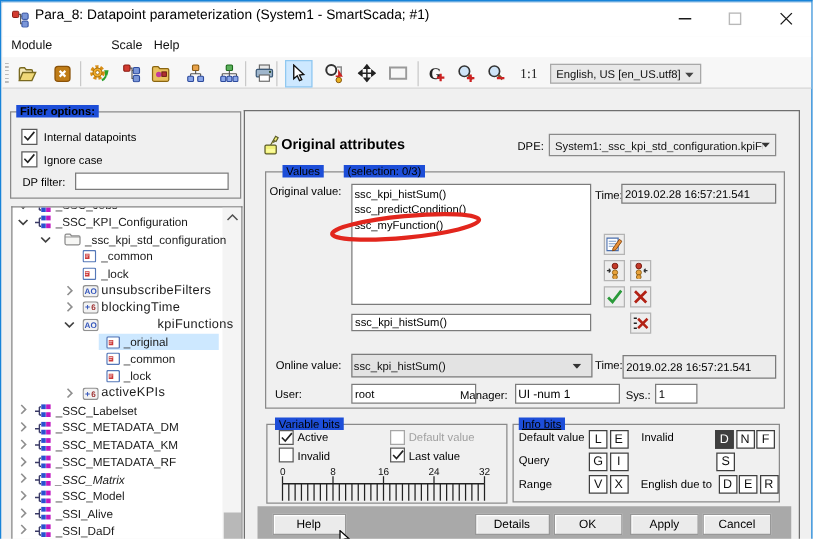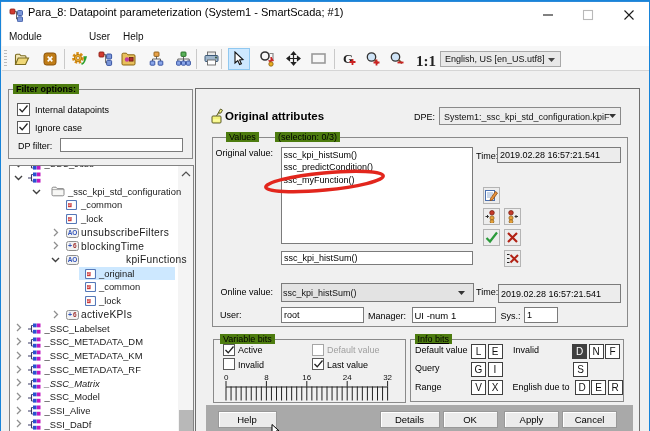--- a/index.html
+++ b/index.html
@@ -1,21 +1,21 @@
 <!DOCTYPE html>
 <html><head><meta charset="utf-8">
 <style>
   html,body{margin:0;padding:0;}
   body{width:650px;height:431px;overflow:hidden;font-family:"Liberation Sans",sans-serif;}
   .ab{position:absolute;}
   .lbl{position:absolute;font-size:9px;color:#000;white-space:nowrap;}
   .inp{position:absolute;background:#fff;border:1px solid #7b7b7b;font-size:9px;color:#000;
        padding:0 0 0 2px;box-sizing:border-box;display:flex;align-items:center;white-space:nowrap;overflow:hidden;}
   .gbox{position:absolute;border:1px solid #8a8a8a;box-sizing:border-box;}
-  .glab{position:absolute;font-size:9px;background:#4d7c0f;padding:0 3px;white-space:nowrap;}
+  .glab{position:absolute;font-size:9px;background:#1d4ed8;padding:0 3px;white-space:nowrap;}
   .bitbox{position:absolute;width:15px;height:15px;box-sizing:border-box;border:1.5px solid #3f3f3f;background:#fff;
           font-size:10px;color:#111;display:flex;align-items:center;justify-content:center;}
   .btn{position:absolute;background:#ebebeb;border:1px solid #989898;box-sizing:border-box;
        display:flex;align-items:center;justify-content:center;font-size:9.5px;color:#000;
        box-shadow:inset 1px 1px 0 #fff;}
   .tbtn{position:absolute;width:17px;height:17px;background:#ededed;border:1px solid #b4b4b4;box-sizing:border-box;}
   .tri{position:absolute;font-size:9.4px;color:#1a1a1a;white-space:nowrap;}
 </style></head>
 <body>
 <div class="ab" style="left:0;top:0;width:650px;height:431px;background:#f0f0f0;border:1px solid #1884d9;border-bottom:none;box-sizing:border-box;overflow:hidden;">
@@ -34,21 +34,21 @@
     </svg>
 <svg width="12" height="12" viewBox="0 0 12 12" style="position:absolute;left:581px;top:8px;">
       <rect x="1.5" y="1.5" width="9" height="9" fill="none" stroke="#b9b9b9" stroke-width="1.1"></rect>
     </svg>
 <svg width="12" height="12" viewBox="0 0 12 12" style="position:absolute;left:622px;top:8px;">
       <path d="M1.5 1.5 L10.5 10.5 M10.5 1.5 L1.5 10.5" stroke="#1a1a1a" stroke-width="1.1"></path>
     </svg>
 <div class="ab" style="left:1px;top:28px;width:648px;height:17px;background:#fff;"></div>
 <div class="ab" style="left:8px;top:30px;font-size:10px;color:#111;">Module</div>
 <div class="ab" style="left:52px;top:48px;font-size:10px;color:#111;padding-left:25px;">Panel</div>
-<div class="ab" style="left:88px;top:30px;font-size:10px;color:#111;">User</div>
+<div class="ab" style="left:88px;top:30px;font-size:10px;color:#111;">Scale</div>
 <div class="ab" style="left:122px;top:30px;font-size:10px;color:#111;">Help</div>
 <div class="ab" style="left:1px;top:45px;width:648px;height:25px;background:#f7f7f7;border-bottom:1px solid #d5d5d5;box-sizing:border-box;"></div>
 <div class="ab" style="left:3px;top:49px;width:3px;height:18px;background:repeating-linear-gradient(#bbb 0 1px,transparent 1px 3px);"></div>
 <div class="ab" style="left:63px;top:48px;width:1px;height:20px;background:#c9c9c9;"></div>
 <div class="ab" style="left:195px;top:48px;width:1px;height:20px;background:#c9c9c9;"></div>
 <div class="ab" style="left:220px;top:48px;width:1px;height:20px;background:#c9c9c9;"></div>
 <div class="ab" style="left:333px;top:48px;width:1px;height:20px;background:#c9c9c9;"></div>
 <svg width="16" height="16" viewBox="0 0 16 16" style="position:absolute;left:13px;top:50px;">
       <path d="M1.5 13.5 L1.5 4.5 Q1.5 3.2 2.8 3.2 L5.6 3.2 L7 4.8 L11 4.8 Q12 4.8 12 6 L12 7" fill="#f5e9b8" stroke="#7a6a20" stroke-width="1.1"></path>
       <path d="M1.5 13.5 L4.2 7 L14.5 7 L11.5 13.5 Z" fill="#f0d878" stroke="#7a6a20" stroke-width="1.1"></path>
@@ -117,21 +117,21 @@
 <svg width="16" height="16" viewBox="0 0 16 16" style="position:absolute;left:364px;top:50px;">
       <circle cx="6.5" cy="6" r="4.2" fill="#cfe4f7" stroke="#333" stroke-width="1.3"></circle>
       <path d="M9.6 9 L13 12.4" stroke="#7a5230" stroke-width="2"></path>
       <path d="M11.5 8.5 V14.5 M8.5 11.5 H14.5" stroke="#c22" stroke-width="1.8"></path>
     </svg>
 <svg width="16" height="16" viewBox="0 0 16 16" style="position:absolute;left:388px;top:50px;">
       <circle cx="6.5" cy="6" r="4.2" fill="#cfe4f7" stroke="#333" stroke-width="1.3"></circle>
       <path d="M9.6 9 L13 12.4" stroke="#7a5230" stroke-width="2"></path>
       <path d="M8.5 11.5 H14.5" stroke="#c22" stroke-width="1.8"></path>
     </svg>
-<div class="ab" style="left:415px;top:52px;font-size:15px;font-weight:bold;color:#222;font-family:'Liberation Serif',serif;">1:1</div>
+<div class="ab" style="left:415px;top:52px;font-size:11px;font-weight:normal;color:#222;font-family:'Liberation Serif',serif;">1:1</div>
 <div class="ab" style="left:439px;top:50px;width:121px;height:16px;background:#e8e8e8;border:1px solid #a8a8a8;box-sizing:border-box;"></div>
 <div class="ab" style="left:444px;top:53px;font-size:9px;color:#111;">English, US [en_US.utf8]</div>
 <svg width="7" height="4" viewBox="0 0 7 4" style="position:absolute;left:547px;top:57px;">
       <path d="M0 0 L7 0 L3.5 4 Z" fill="#444"></path>
     </svg>
 <div class="gbox" style="left:7px;top:88px;width:185px;height:70px;"></div>
 <div class="glab" style="left:12px;top:83px;font-weight:bold;">Filter options:</div>
 <div class="ab" style="left:16px;top:102px;width:13px;height:13px;box-sizing:border-box;border:1px solid #5a5a5a;background:#fff;"></div>
 <svg width="11" height="10" viewBox="0 0 11 10" style="position:absolute;left:17px;top:103px;">
       <path d="M1.5 5 L4.2 7.8 L9.5 1.5" fill="none" stroke="#222" stroke-width="1.3"></path>
@@ -160,20 +160,21 @@
 <svg width="10" height="8" viewBox="0 0 10 8" style="position:absolute;left:4px;top:8.099999999999994px;">
         <polyline points="1,2 4.5,5.5 8,2" fill="none" stroke="#404040" stroke-width="1.4"></polyline>
       </svg>
 <svg width="13" height="11" viewBox="0 0 13 11" style="position:absolute;left:18px;top:6.099999999999994px;">
         <path d="M0 6 H3.5 M3.5 2.5 V9 M3.5 2.5 H4.8 M3.5 9 H4.8" stroke="#3a3a66" stroke-width="1.1" fill="none"></path>
         <rect x="5" y="0.5" width="3.6" height="3.8" fill="#2a4fd0"></rect>
         <rect x="8.9" y="0.5" width="3.6" height="3.8" fill="#c019c0"></rect>
         <rect x="5" y="6.8" width="3.6" height="3.8" fill="#2a4fd0"></rect>
         <rect x="8.9" y="6.8" width="3.6" height="3.8" fill="#c019c0"></rect>
       </svg>
+<div class="tri" style="left:34.5px;top:5.8px;">_SSC_KPI_Configuration</div>
 <svg width="10" height="8" viewBox="0 0 10 8" style="position:absolute;left:22px;top:21.80000000000001px;">
         <polyline points="1,2 4.5,5.5 8,2" fill="none" stroke="#404040" stroke-width="1.4"></polyline>
       </svg>
 <svg width="14" height="12" viewBox="0 0 14 12" style="position:absolute;left:40.5px;top:19.30000000000001px;">
         <path d="M1 3.5 Q1 2.2 2.2 2.2 L5 2.2 L6.2 3.6 L12 3.6 Q13 3.6 13 4.8 L13 9.6 Q13 10.8 11.8 10.8 L2.2 10.8 Q1 10.8 1 9.6 Z" fill="#f7f7f5" stroke="#8b8b8b" stroke-width="1"></path>
         <path d="M1 4.6 L13 4.6" stroke="#8b8b8b" stroke-width="0.7"></path>
       </svg>
 <div class="tri" style="left:58px;top:19.5px;">_ssc_kpi_std_configuration</div>
 <svg width="11" height="10" viewBox="0 0 11 10" style="position:absolute;left:56px;top:34.0px;">
         <rect x="0.5" y="0.5" width="10" height="9" rx="1" fill="#ffffff" stroke="#5578b8" stroke-width="1.1"></rect>
@@ -394,21 +395,21 @@
     </svg>
 <div class="lbl" style="left:219.5px;top:286px;">Online value:</div>
 <div class="ab" style="left:280px;top:282px;width:193px;height:19px;background:#e3e3e3;border:1px solid #7b7b7b;box-sizing:border-box;"></div>
 <div class="ab" style="left:282px;top:287px;font-size:9px;color:#111;">ssc_kpi_histSum()</div>
 <svg width="7" height="4" viewBox="0 0 7 4" style="position:absolute;left:457px;top:289.5px;">
       <path d="M0 0 L7 0 L3.5 4 Z" fill="#333"></path>
     </svg>
 <div class="lbl" style="left:475px;top:286px;">Time:</div>
 <div class="inp" style="left:497px;top:283px;width:123px;height:19px;background:#ececec;">2019.02.28 16:57:21.541</div>
 <div class="lbl" style="left:219px;top:309px;">User:</div>
-<div class="inp" style="left:280px;top:306px;width:83px;height:16px;">root</div>
+<div class="inp" style="left:280px;top:306px;width:100px;height:16px;">root</div>
 <div class="lbl" style="left:367px;top:310px;">Manager:</div>
 <div class="inp" style="left:410.5px;top:306px;width:84px;height:16px;font-size:9.5px;">UI -num 1</div>
 <div class="lbl" style="left:499.5px;top:310px;">Sys.:</div>
 <div class="inp" style="left:523px;top:306px;width:34px;height:16px;">1</div>
 <div class="gbox" style="left:211.5px;top:337.5px;width:193.5px;height:64px;"></div>
 <div class="glab" style="left:219px;top:333px;">Variable bits</div>
 <div class="ab" style="left:221.5px;top:342.5px;width:12px;height:12px;box-sizing:border-box;border:1px solid #5a5a5a;background:#fff;"></div>
 <svg width="11" height="10" viewBox="0 0 11 10" style="position:absolute;left:222.5px;top:343.5px;">
       <path d="M1.5 5 L4.2 7.8 L9.5 1.5" fill="none" stroke="#222" stroke-width="1.3"></path>
     </svg>

